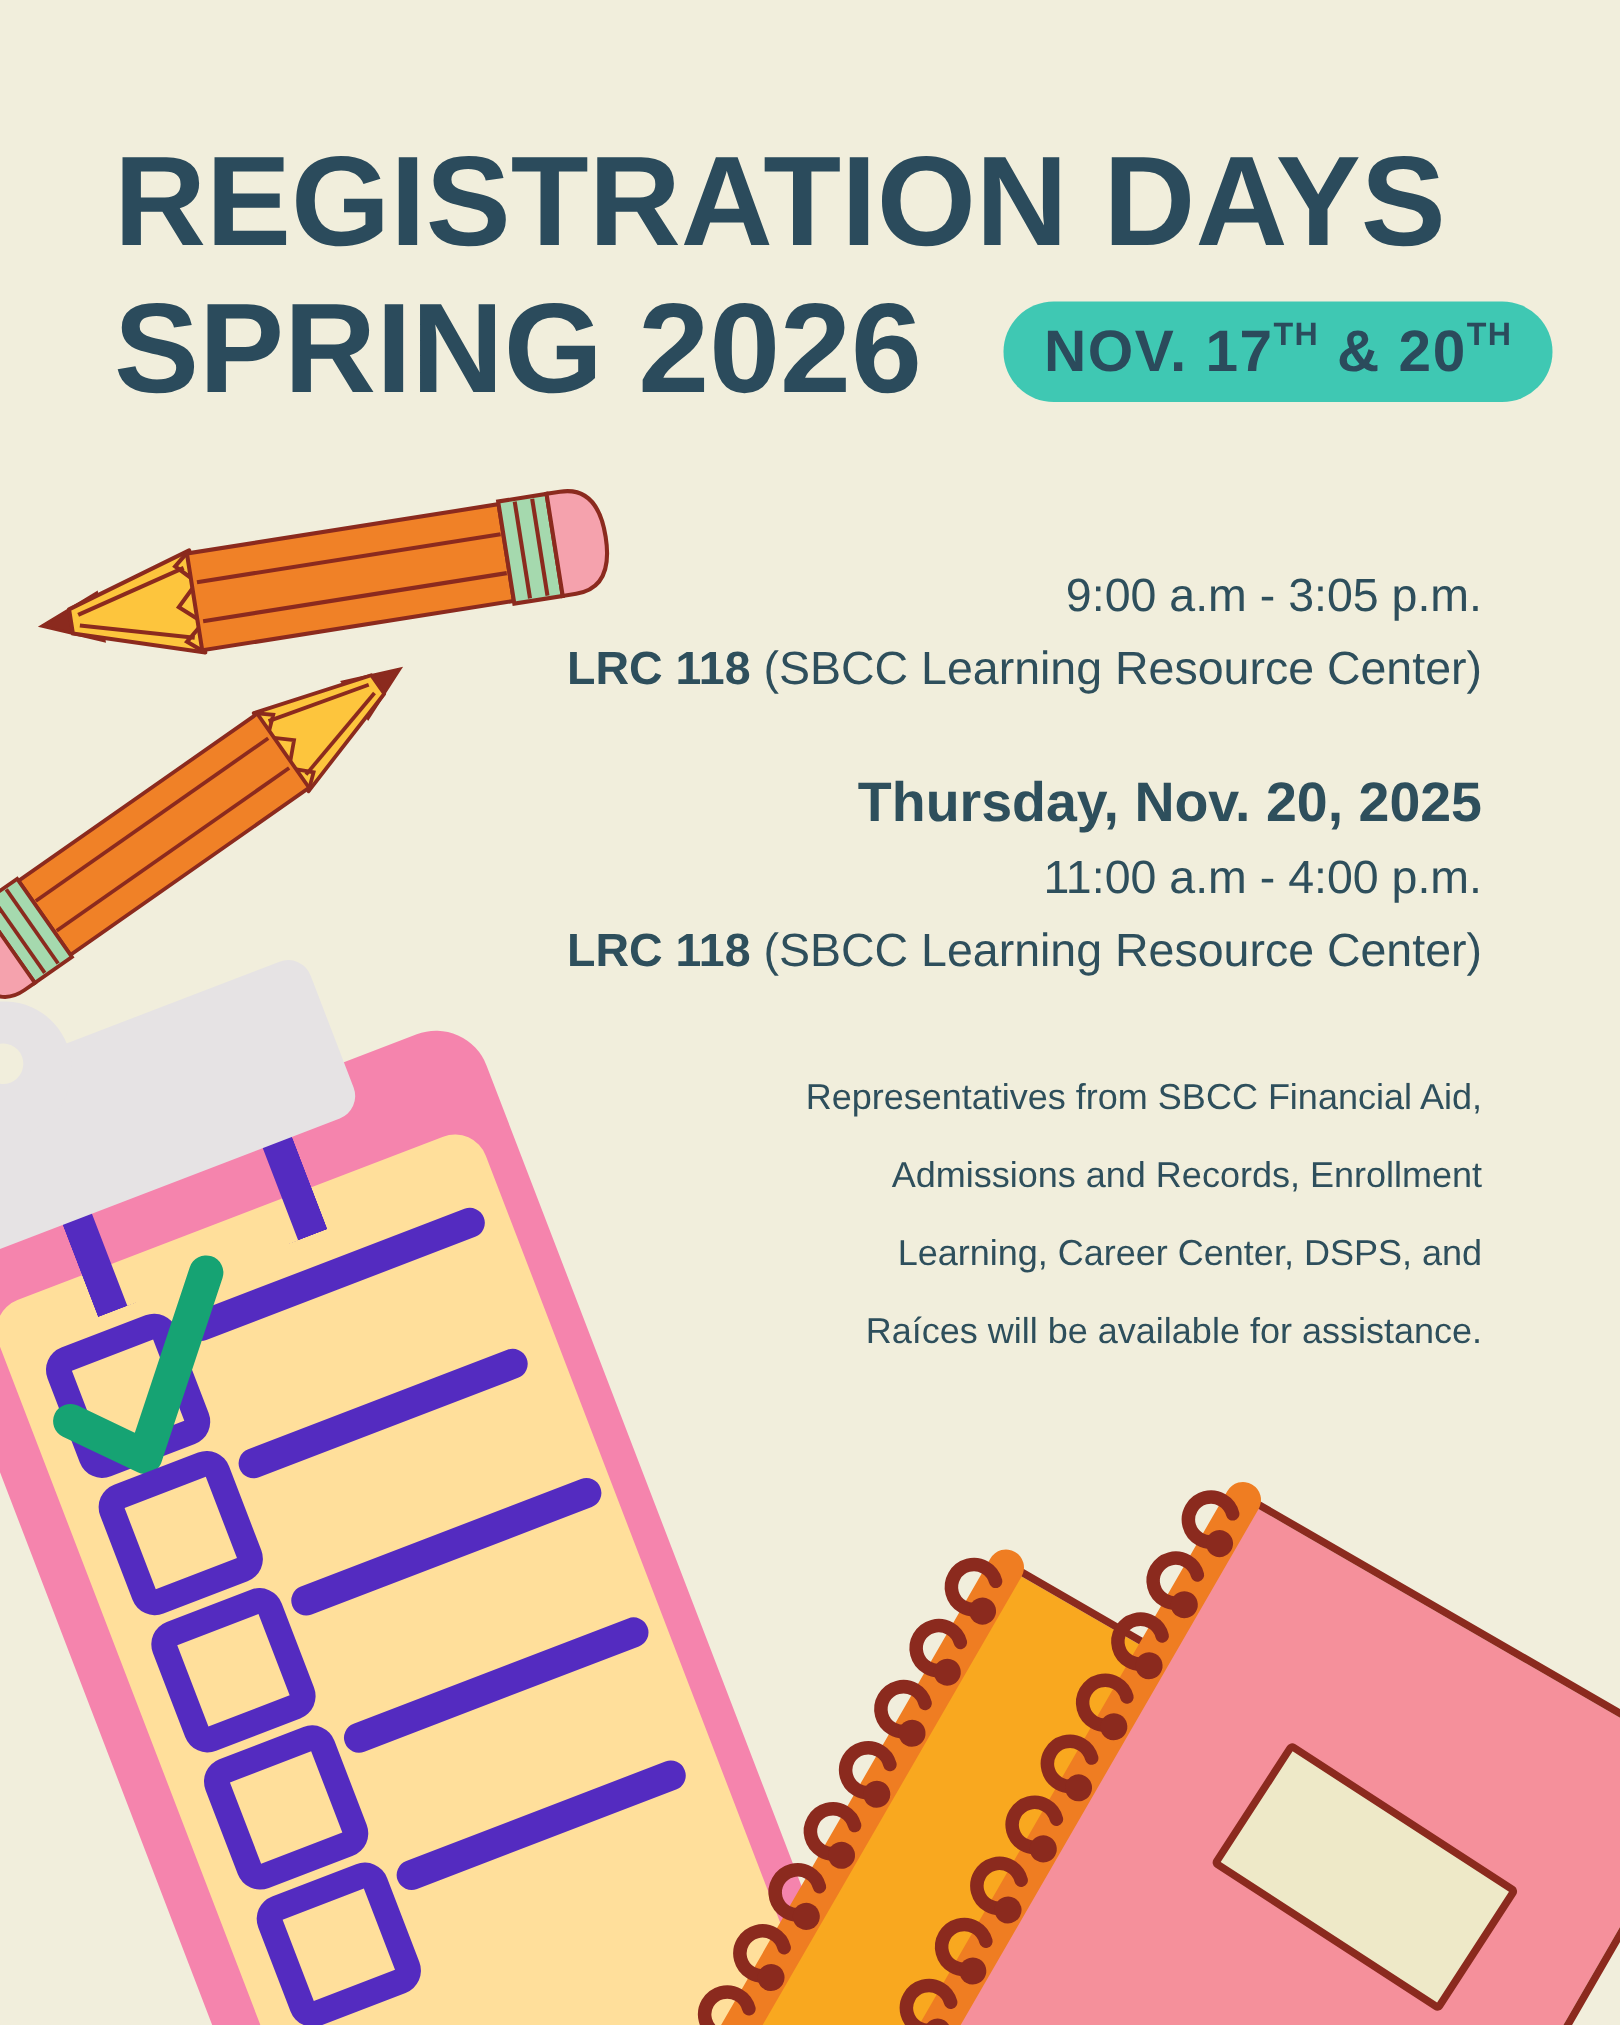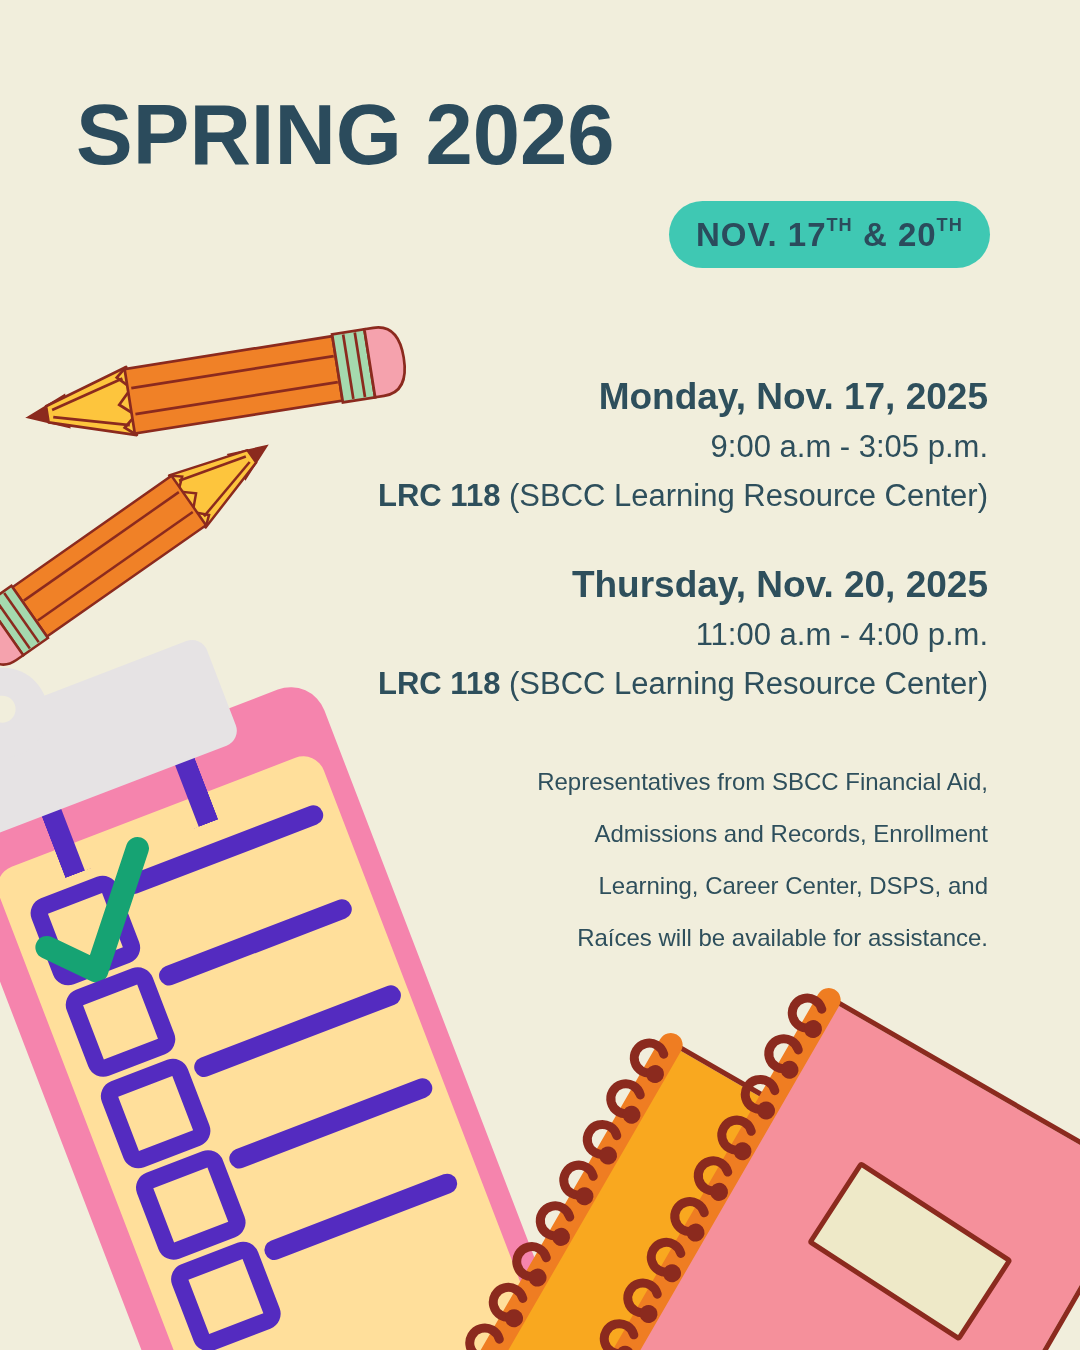--- a/index.html
+++ b/index.html
@@ -15,21 +15,21 @@
   .title{
     position:absolute;left:76px;top:86px;z-index:10;margin:0;
     font-size:85px;font-weight:bold;line-height:98px;letter-spacing:0;
     color:#2b4b5c;
   }
   .badge{
     position:absolute;left:669px;top:201px;z-index:10;
     height:67px;padding:0 27px;border-radius:34px;
     background:#3fc8b3;color:#2b4b5c;
     display:flex;align-items:center;
-    font-weight:bold;font-size:33px;letter-spacing:1px;white-space:pre;
+    font-weight:bold;font-size:39px;letter-spacing:1px;white-space:pre;
   }
   .badge sup{font-size:0.55em;position:relative;top:-0.5em;}
 
   
   .events{
     position:absolute;right:92px;top:372px;z-index:10;
     text-align:right;color:#2e4f5c;
   }
   .event-day{font-size:37px;font-weight:bold;line-height:50px;}
   .event-time{font-size:31px;line-height:49px;}
@@ -103,30 +103,30 @@
       <line x1="366" y1="6" x2="366" y2="78" stroke="#8b2a1e" stroke-width="3"></line>
       <line x1="379" y1="6" x2="379" y2="78" stroke="#8b2a1e" stroke-width="3"></line>
       <path d="M390 4 L400 4 Q428 4 428 42 Q428 80 400 80 L390 80 Z" fill="#f5a2ad" stroke="#8b2a1e" stroke-width="3"></path>
     </g>
   </defs>
 </svg>
 
 <div class="poster">
 
   <h1 class="title">
+    <div>REGISTRATION DAYS</div>
     <div>SPRING 2026</div>
   </h1>
 
   <div class="badge">
     <span>NOV. 17</span><sup>TH</sup><span> &amp; 20</span><sup>TH</sup>
   </div>
 
   <section class="events">
     <div class="event">
-      <div class="event-day">Monday, Nov. 17, 2025</div>
       <div class="event-time">9:00 a.m - 3:05 p.m.</div>
       <div class="event-loc">
         <b>LRC 118</b>
         <span>(SBCC Learning Resource Center)</span>
       </div>
     </div>
     <div class="event">
       <div class="event-day">Thursday, Nov. 20, 2025</div>
       <div class="event-time">11:00 a.m - 4:00 p.m.</div>
       <div class="event-loc">

